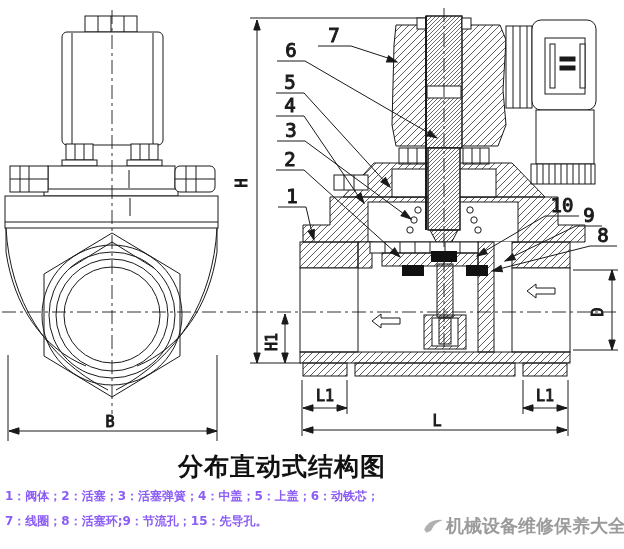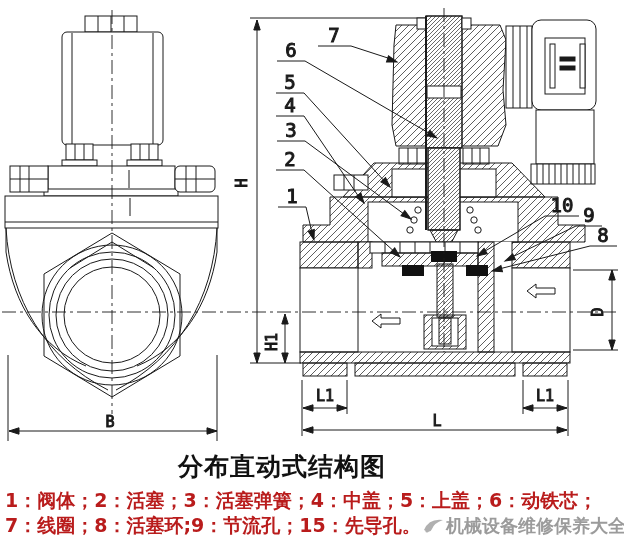--- a/index.html
+++ b/index.html
@@ -2,22 +2,22 @@
 <html><head>
 <meta charset="utf-8">
 <style>
   html,body{margin:0;padding:0;background:#fff;}
   .page{position:relative;width:624px;height:549px;background:#fff;overflow:hidden;
         font-family:"Liberation Sans",sans-serif;color:#111;}
   .drawing{position:absolute;left:0;top:0;}
   .caption-title{position:absolute;left:0;top:450px;width:564px;text-align:center;
         font-size:25px;font-weight:bold;letter-spacing:1px;color:#111;
         font-family:"DejaVu Sans",sans-serif;}
-  .legend{position:absolute;left:5px;width:614px;font-weight:bold;color:#b91c1c;
-        font-size:19px;white-space:nowrap;font-family:"DejaVu Sans",sans-serif;}
+  .legend{position:absolute;left:5px;width:614px;font-weight:bold;color:#8b5cf6;
+        font-size:12px;white-space:nowrap;font-family:"DejaVu Sans",sans-serif;}
   .legend.l1{top:488px;}
   .legend.l2{top:513px;}
   .watermark{position:absolute;left:422px;top:514px;display:flex;align-items:center;gap:2px;
         color:#9b9b9b;font-size:18px;font-weight:bold;white-space:nowrap;
         font-family:"DejaVu Sans",sans-serif;}
   svg text{font-family:"DejaVu Sans Mono","Liberation Mono",monospace;fill:#1a1a1a;}
   svg .co{font-size:19px;}
   svg .dm{font-size:15px;}
 </style>
 </head>

